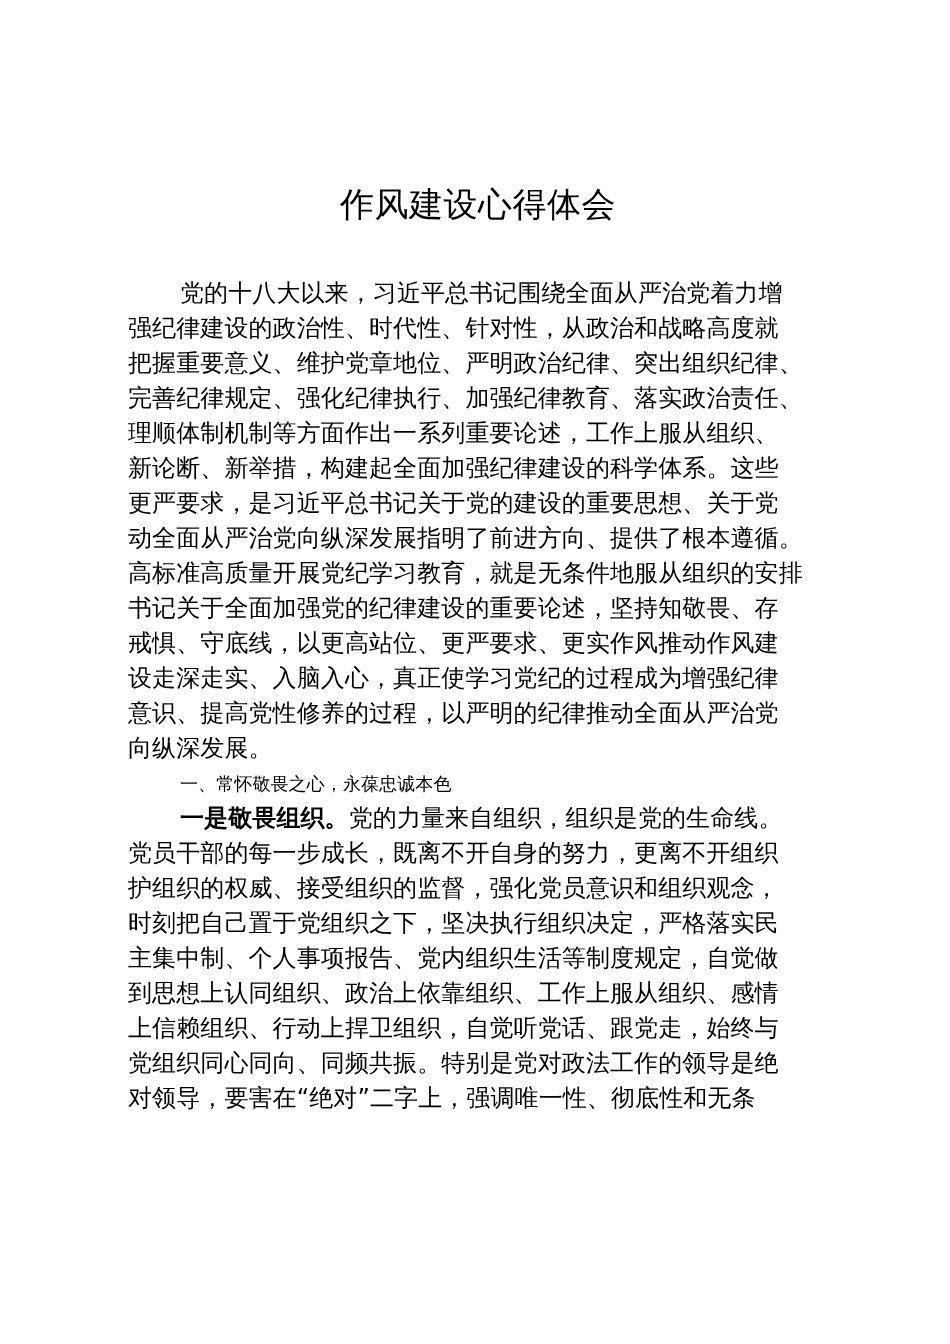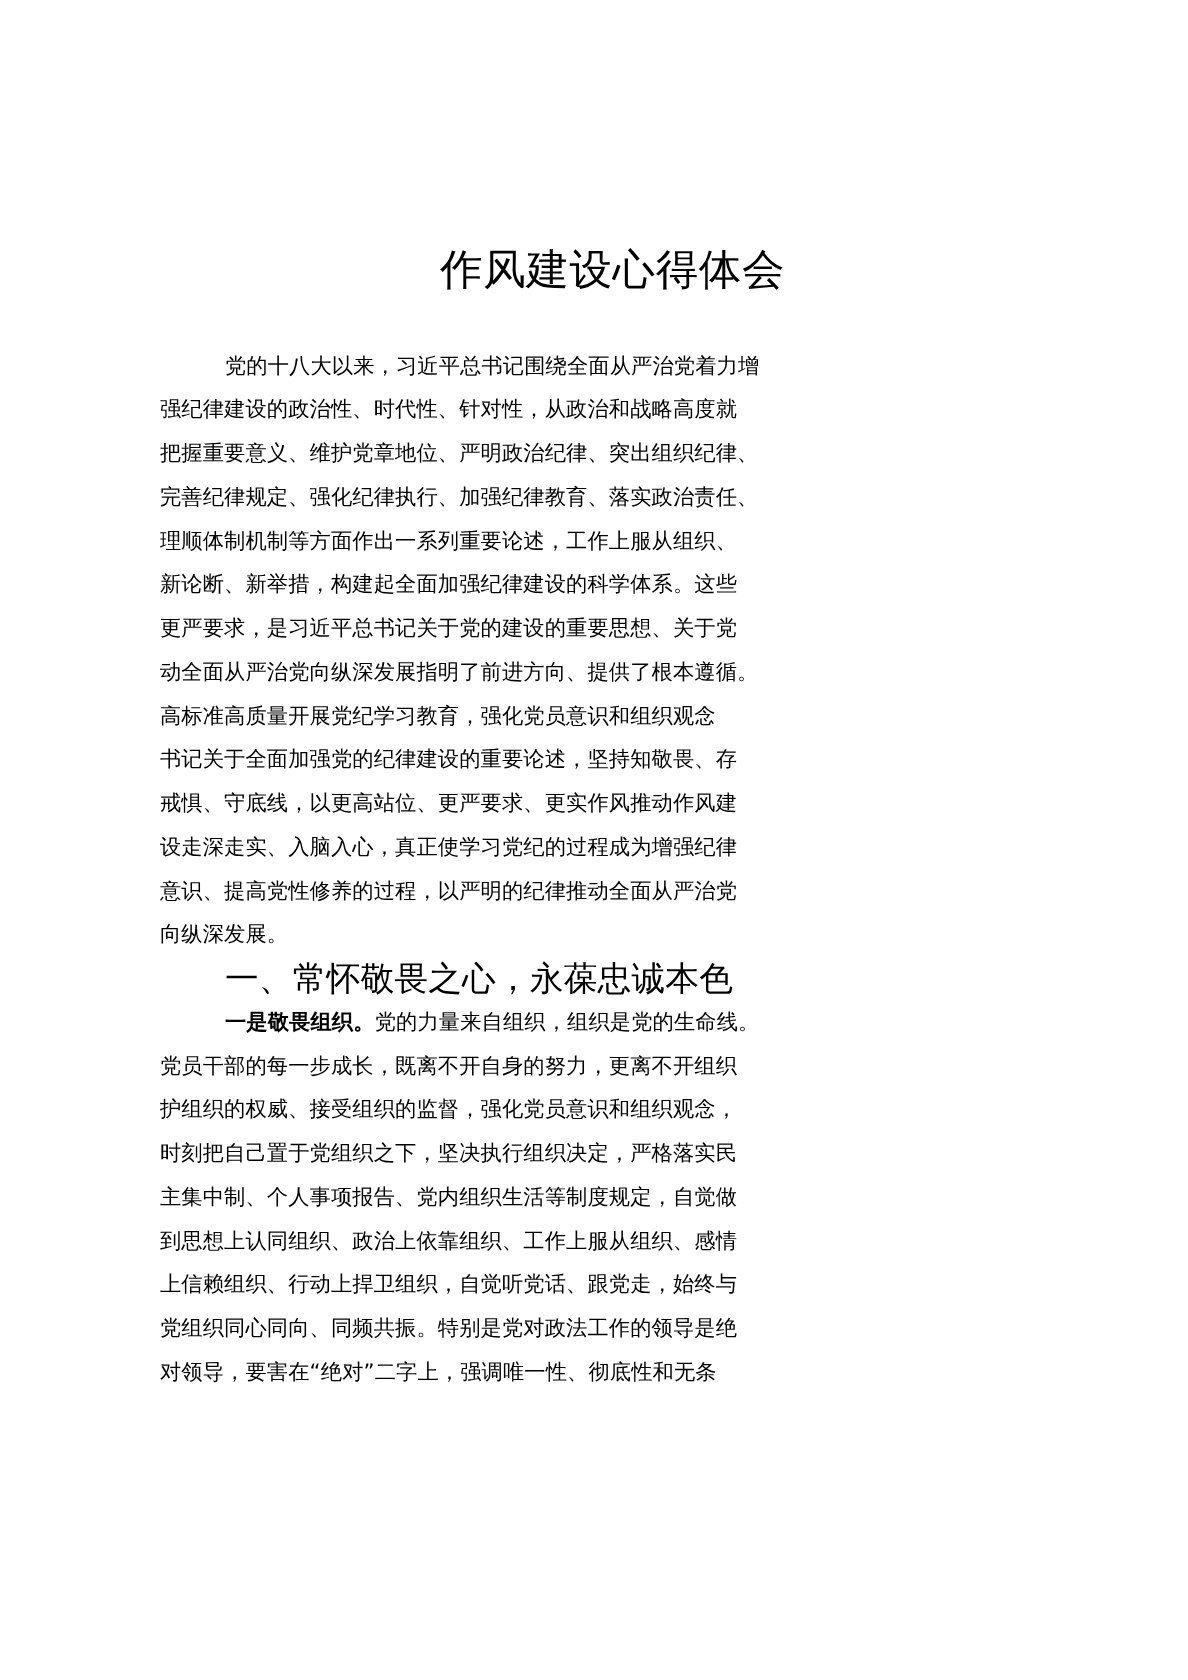--- a/index.html
+++ b/index.html
@@ -24,61 +24,61 @@
     .title {
       position: absolute;
       left: 0;
       width: 700px;
       top: 180px;
       text-align: center;
       font-size: 34px;
       line-height: 48px;
       letter-spacing: 0.5px;
       font-weight: normal;
-      margin: 12px;
+      margin: 0;
     }
     .body-text {
       position: absolute;
       left: 0;
       top: 276px;
       width: 700px;
     }
     .line {
       height: 35px;
       line-height: 35px;
-      font-size: 17px;
+      font-size: 24px;
       white-space: nowrap;
       letter-spacing: 0.1px;
     }
     .indent {
       padding-left: 52px;
     }
     .heading-line {
-      font-size: 27px;
+      font-size: 18px;
     }
     .bold {
       font-weight: bold;
     }
   </style>
 </head>
 <body>
 
 <div class="page">
   <h1 class="title">作风建设心得体会</h1>
 
   <div class="body-text">
     <div class="line indent">党的十八大以来，习近平总书记围绕全面从严治党着力增</div>
     <div class="line">强纪律建设的政治性、时代性、针对性，从政治和战略高度就</div>
     <div class="line">把握重要意义、维护党章地位、严明政治纪律、突出组织纪律、</div>
     <div class="line">完善纪律规定、强化纪律执行、加强纪律教育、落实政治责任、</div>
     <div class="line">理顺体制机制等方面作出一系列重要论述，工作上服从组织、</div>
     <div class="line">新论断、新举措，构建起全面加强纪律建设的科学体系。这些</div>
     <div class="line">更严要求，是习近平总书记关于党的建设的重要思想、关于党</div>
     <div class="line">动全面从严治党向纵深发展指明了前进方向、提供了根本遵循。</div>
-    <div class="line">高标准高质量开展党纪学习教育，强化党员意识和组织观念</div>
+    <div class="line">高标准高质量开展党纪学习教育，就是无条件地服从组织的安排</div>
     <div class="line">书记关于全面加强党的纪律建设的重要论述，坚持知敬畏、存</div>
     <div class="line">戒惧、守底线，以更高站位、更严要求、更实作风推动作风建</div>
     <div class="line">设走深走实、入脑入心，真正使学习党纪的过程成为增强纪律</div>
     <div class="line">意识、提高党性修养的过程，以严明的纪律推动全面从严治党</div>
     <div class="line">向纵深发展。</div>
 
     <div class="line indent heading-line">一、常怀敬畏之心，永葆忠诚本色</div>
 
     <div class="line indent"><span class="bold">一是敬畏组织。</span><span>党的力量来自组织，组织是党的生命线。</span></div>
     <div class="line">党员干部的每一步成长，既离不开自身的努力，更离不开组织</div>

